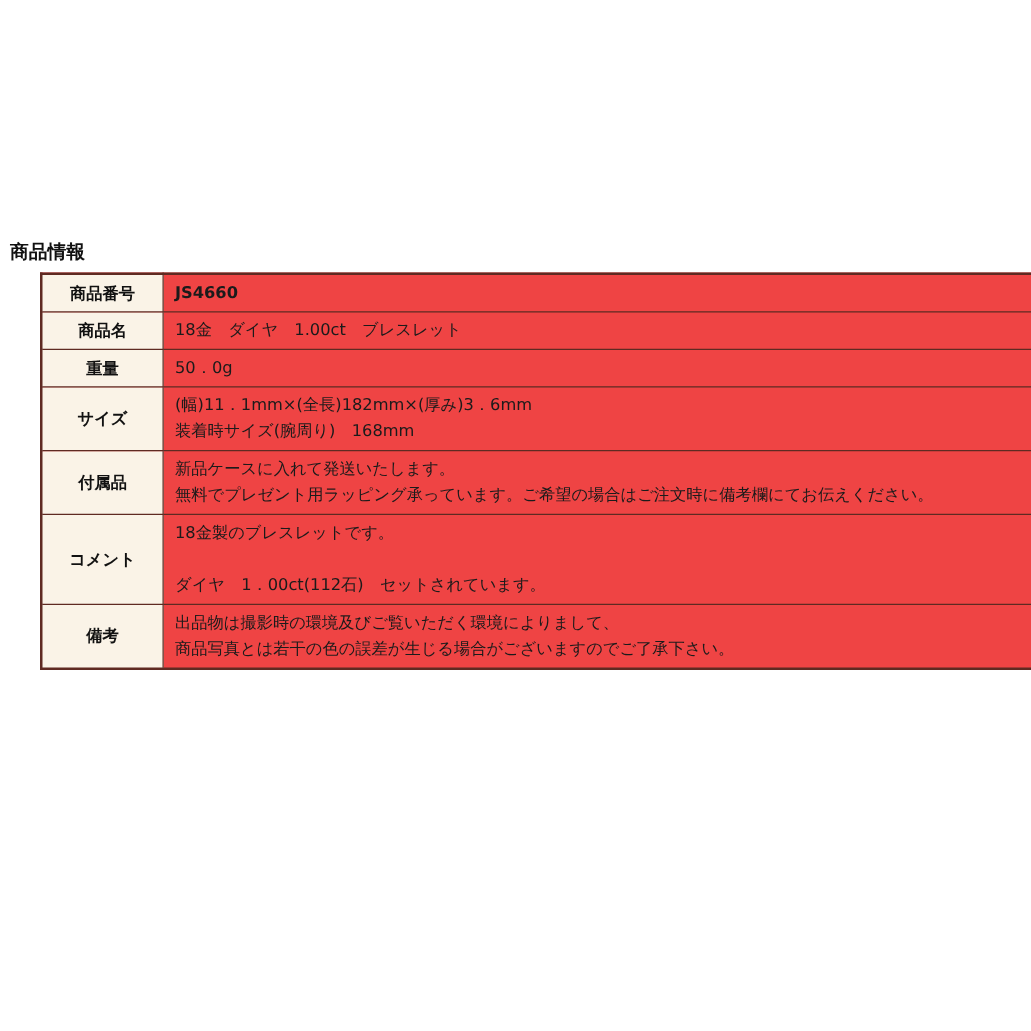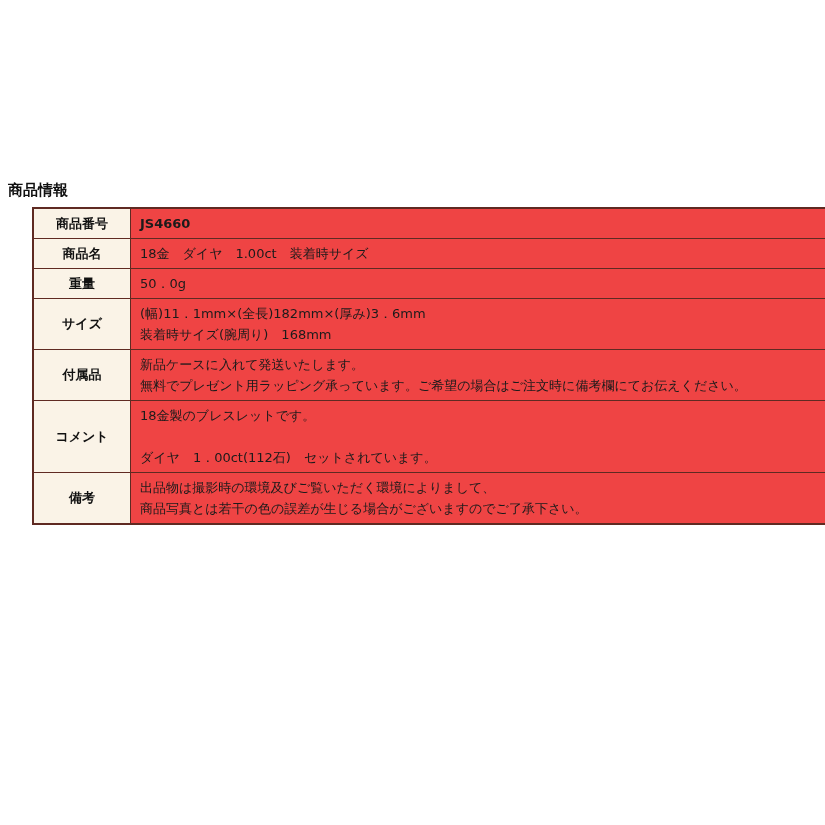--- a/index.html
+++ b/index.html
@@ -8,21 +8,21 @@
     background: #ffffff;
   }
   body {
     width: 825px;
     height: 825px;
     font-family: "DejaVu Sans", "Liberation Sans", sans-serif;
     color: #1b1b1b;
     overflow: hidden;
   }
   .content {
-    padding: 4px 8px;
+    padding: 15px 8px;
   }
   .section-title {
     margin: 0;
     padding-top: 177px;
     font-size: 15px;
     font-weight: bold;
     line-height: 19px;
     color: #111111;
   }
   table.product-table {
@@ -75,21 +75,21 @@
     <tbody>
         <tr>
           <th>商品番号</th>
           <td class="bold-value">
             <div class="cell-line">JS4660</div>
           </td>
         </tr>
         <tr>
           <th>商品名</th>
           <td>
-            <div class="cell-line">18金　ダイヤ　1.00ct　装着時サイズ</div>
+            <div class="cell-line">18金　ダイヤ　1.00ct　ブレスレット</div>
           </td>
         </tr>
         <tr>
           <th>重量</th>
           <td>
             <div class="cell-line">50．0g</div>
           </td>
         </tr>
         <tr>
           <th>サイズ</th>

